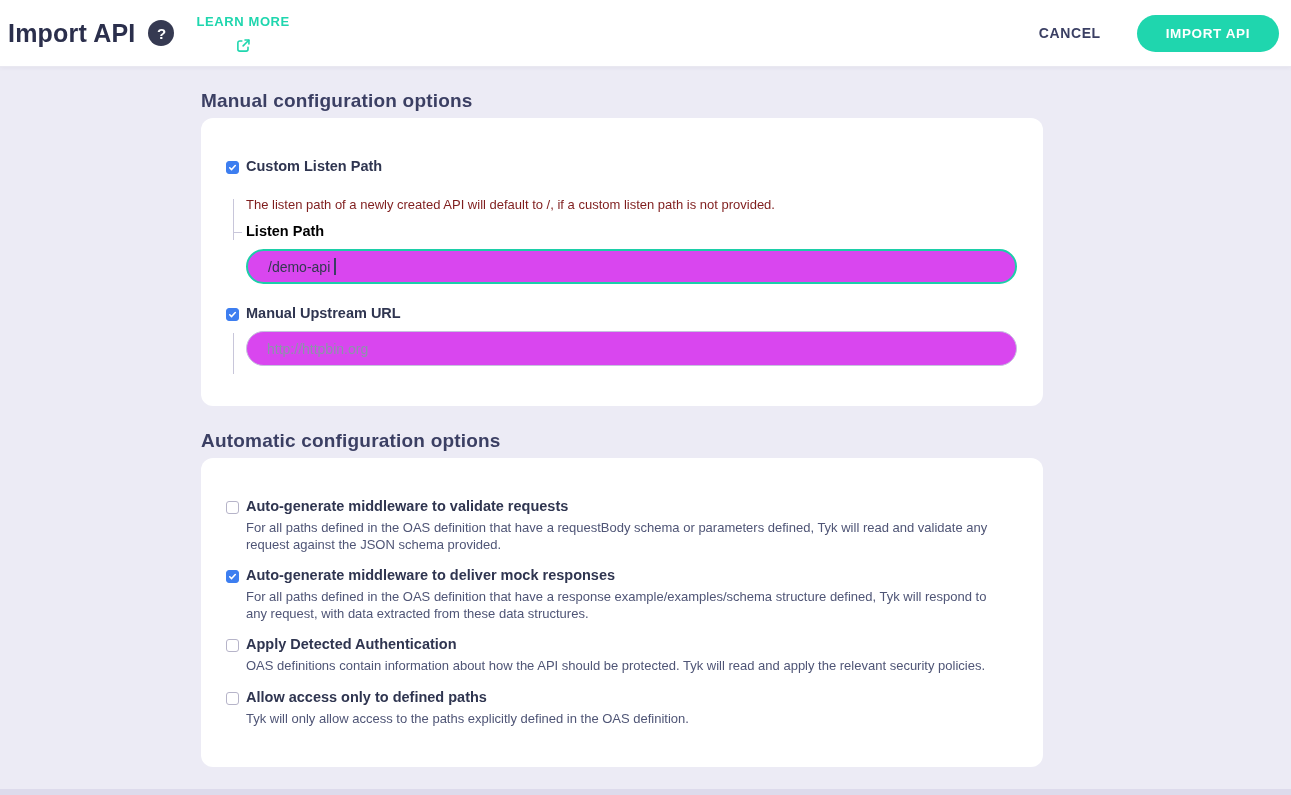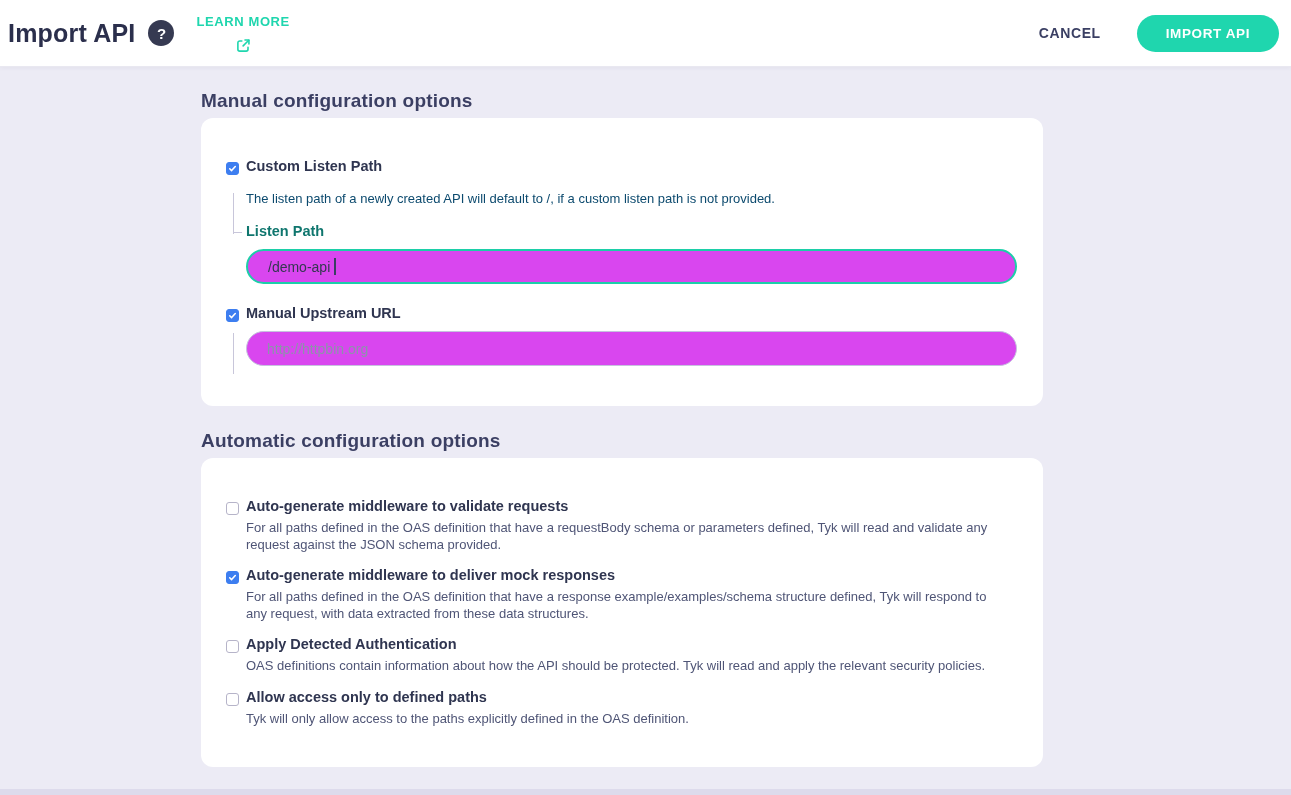--- a/index.html
+++ b/index.html
@@ -62,21 +62,21 @@
     font-size:19px; font-weight:600; color:#3b3f63; letter-spacing:0.2px;
     margin-bottom:6px;
   }
   .card {
     width:842px; background:#ffffff; border-radius:12px;
     padding:40px 26px 40px 25px;
   }
   .card-manual { margin-bottom:24px; }
 
   
-  .check-row { display:flex; align-items:flex-end; gap:7px; }
+  .check-row { display:flex; align-items:center; gap:7px; }
   .checkbox {
     flex:0 0 auto; width:13px; height:13px; margin-top:2px;
     border:1px solid #b6b4c9; border-radius:3px; background:#ffffff;
     display:flex; align-items:center; justify-content:center;
     cursor:pointer;
   }
   .checkbox svg { display:none; width:9px; height:9px; }
   .checkbox.checked { background:#3d7ef0; border-color:#3d7ef0; }
   .checkbox.checked svg { display:block; }
   .check-label {
@@ -84,25 +84,25 @@
     cursor:pointer;
   }
 
   
   .tree { position:relative; margin-left:7px; padding-left:13px; }
   .tree::before {
     content:""; position:absolute; left:0; top:2px; width:1px; height:41px;
     background:#c8c6da;
   }
   .tree-desc {
-    margin-top:16px; font-size:13px; color:#0c4a6e; line-height:16px;
+    margin-top:22px; font-size:13px; color:#7f1d1d; line-height:16px;
   }
   .field-label {
-    position:relative; margin-top:16px;
-    font-size:14.5px; font-weight:700; color:#0f766e; line-height:17px;
+    position:relative; margin-top:10px;
+    font-size:14.5px; font-weight:700; color:#000000; line-height:17px;
   }
   .field-label::before {
     content:""; position:absolute; left:-13px; top:50%; width:9px; height:1px;
     background:#c8c6da;
   }
   .input-wrap { position:relative; margin-top:9px; }
   .text-input {
     width:771px; height:35px; border-radius:18px;
     padding:0 20px; font-family:"Liberation Sans", sans-serif;
     font-size:14px; color:#333850; outline:none; background:#d946ef;

